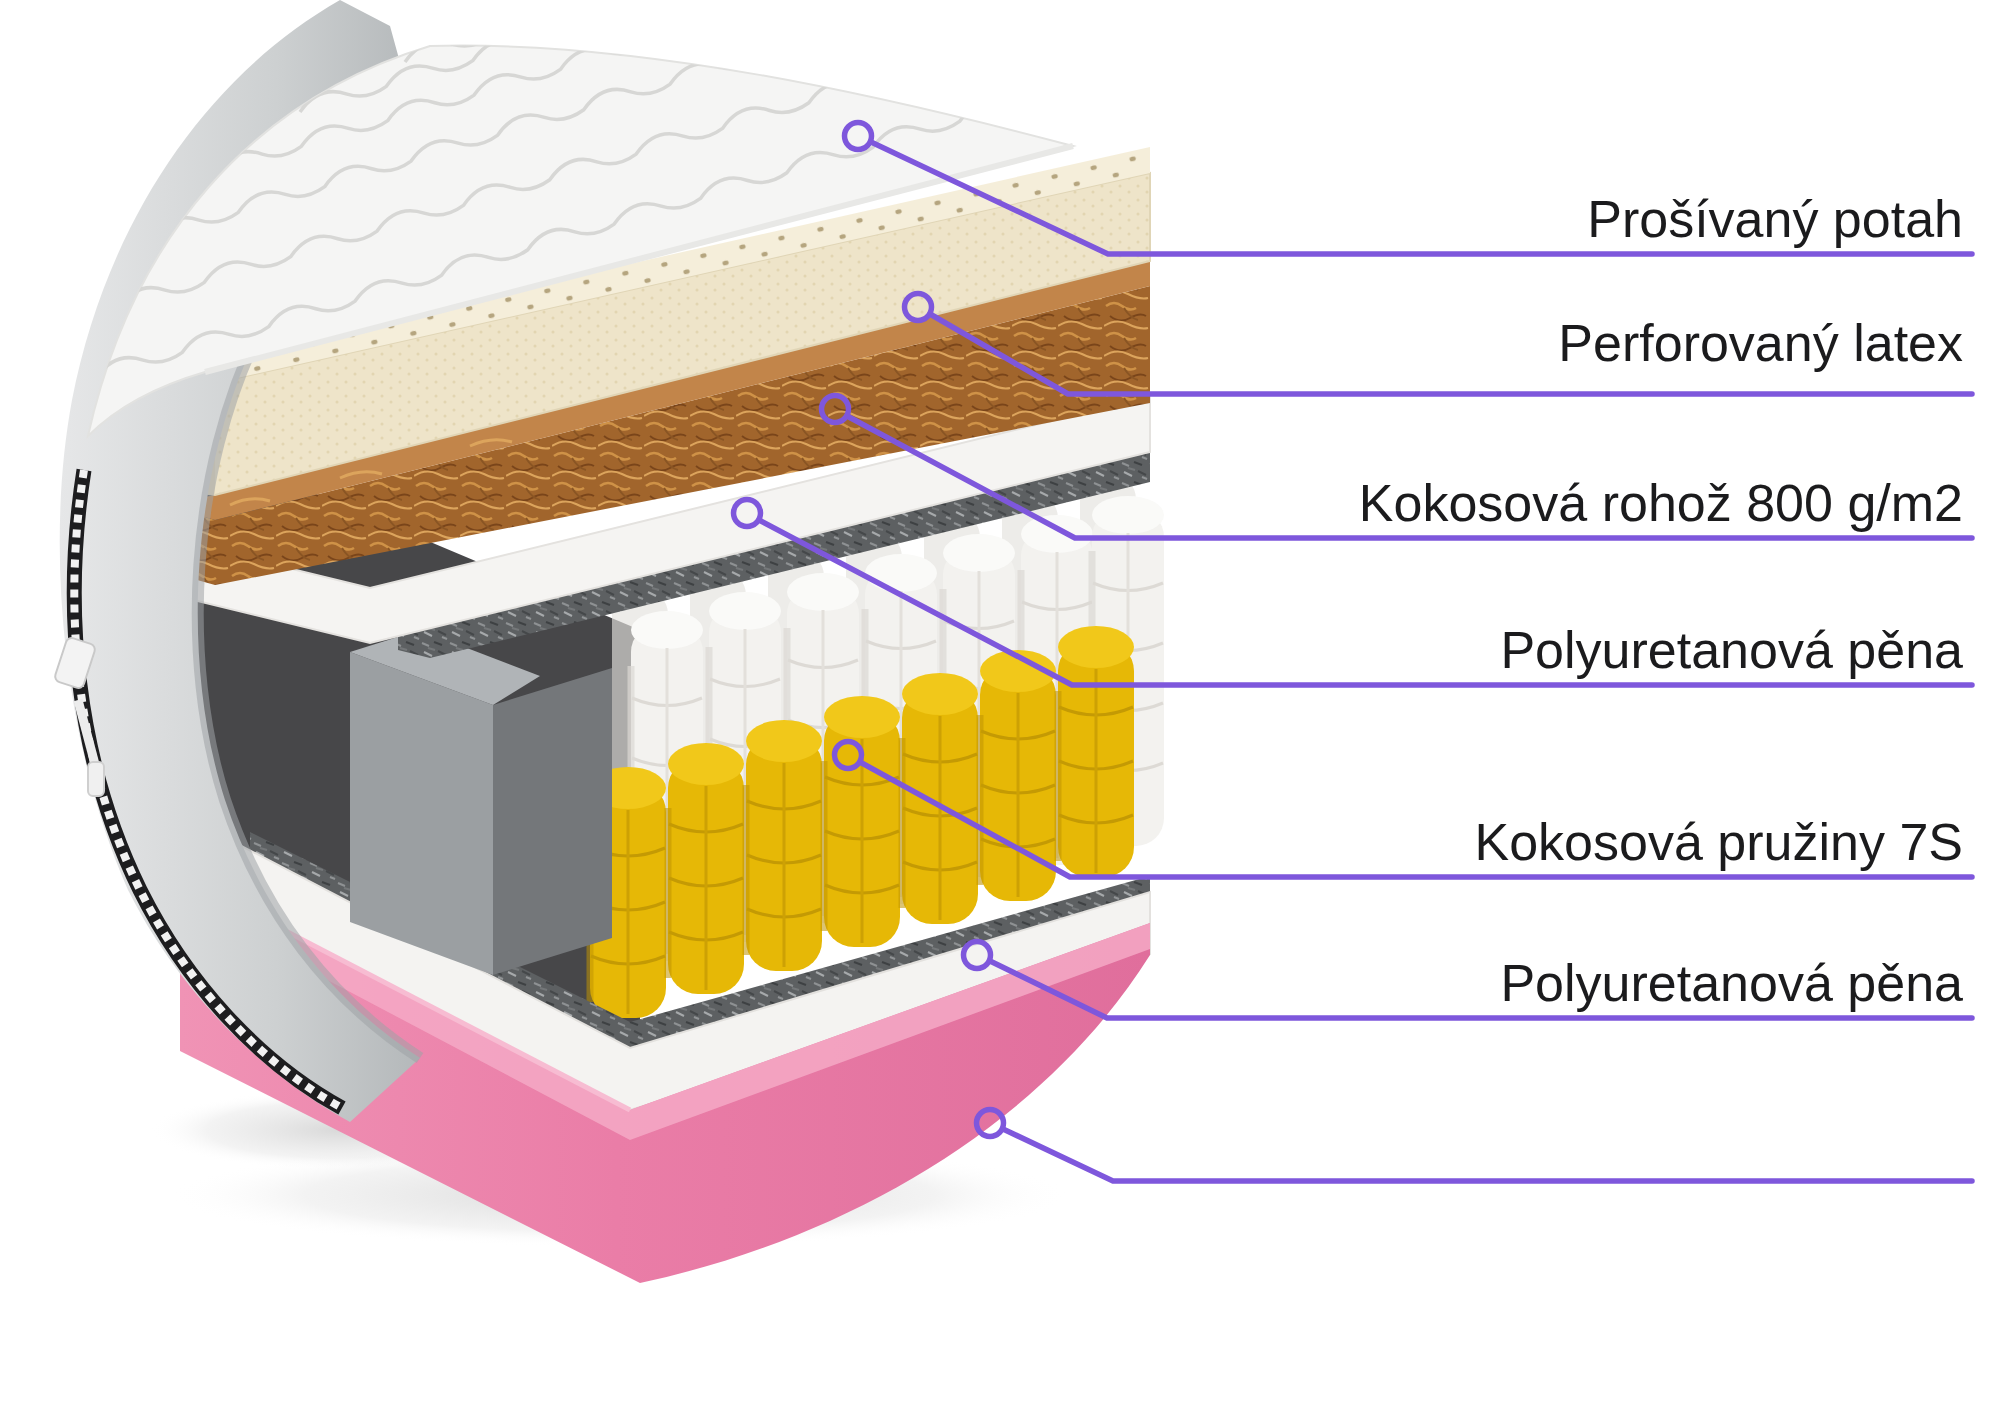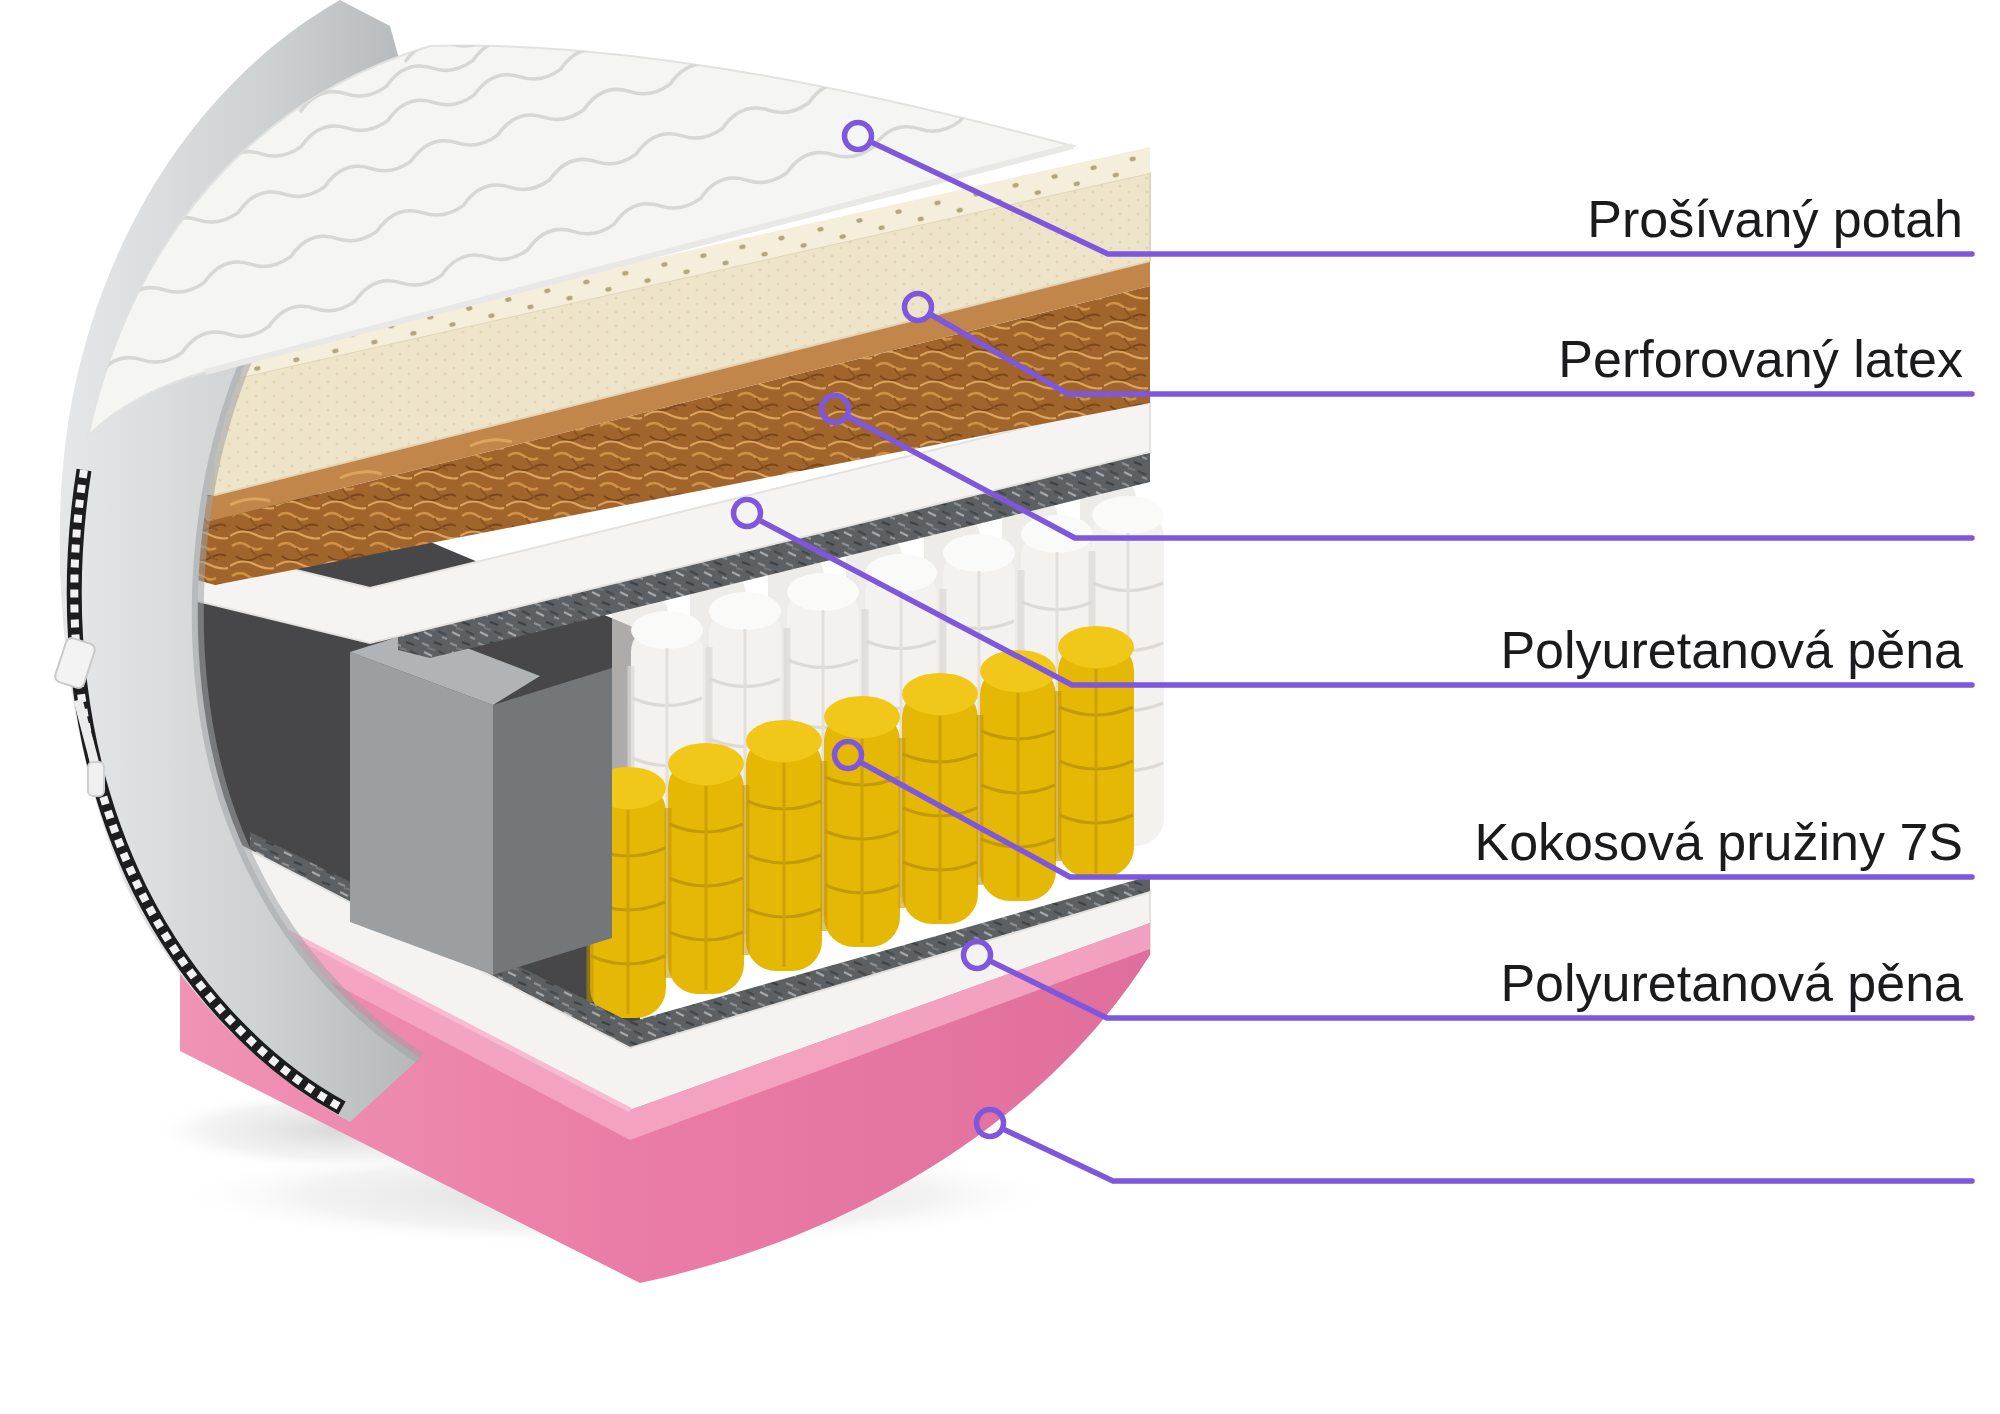--- a/index.html
+++ b/index.html
@@ -206,18 +206,19 @@
       <circle cx="977" cy="955" r="13.5"></circle>
     </g>
     <g>
       <polyline points="1003,1129 1113,1181 1972,1181"></polyline>
       <circle cx="990" cy="1123" r="13.5"></circle>
     </g>
   </g>
 </svg>
 
 <div class="layer-label" style="top:190px">Prošívaný potah</div>
-<div class="layer-label" style="top:330px">Perforovaný latex</div>
+<div class="layer-label" style="top:314px">Perforovaný latex</div>
+<div class="layer-label" style="top:474px">Kokosová rohož 800 g/m2</div>
 <div class="layer-label" style="top:621px">Polyuretanová pěna</div>
 <div class="layer-label" style="top:813px">Kokosová pružiny 7S</div>
 <div class="layer-label" style="top:954px">Polyuretanová pěna</div>
 
 </div>
 
 </body></html>

